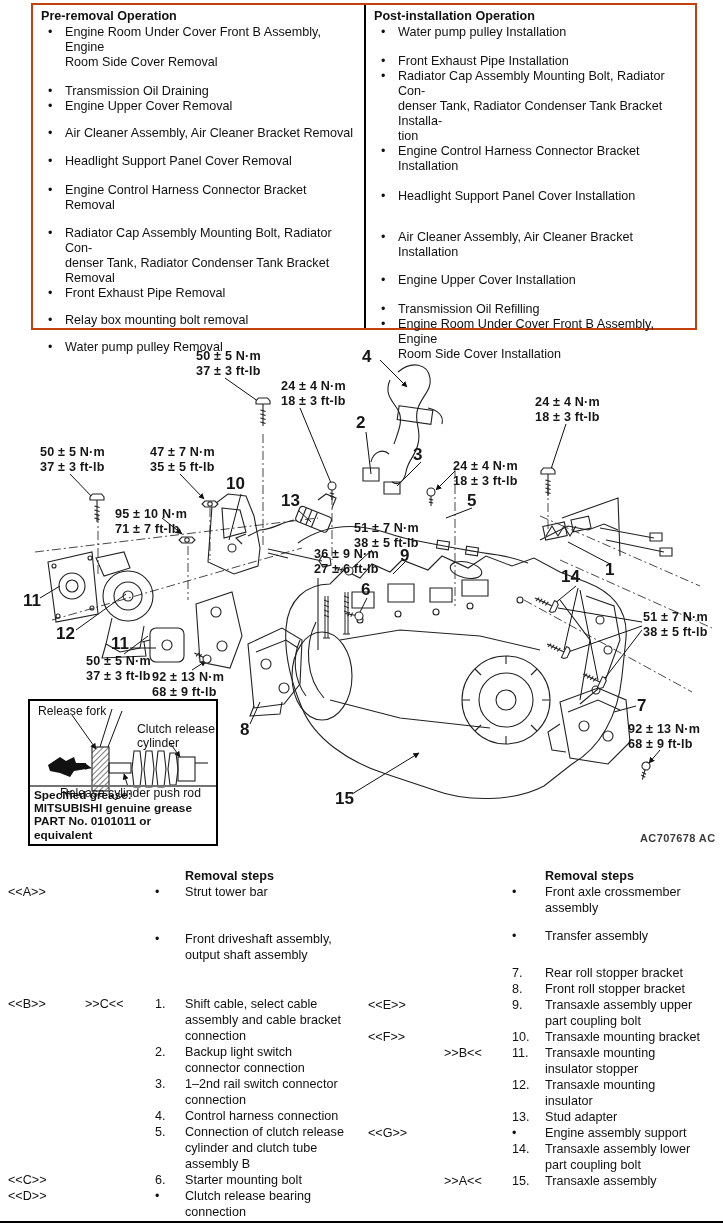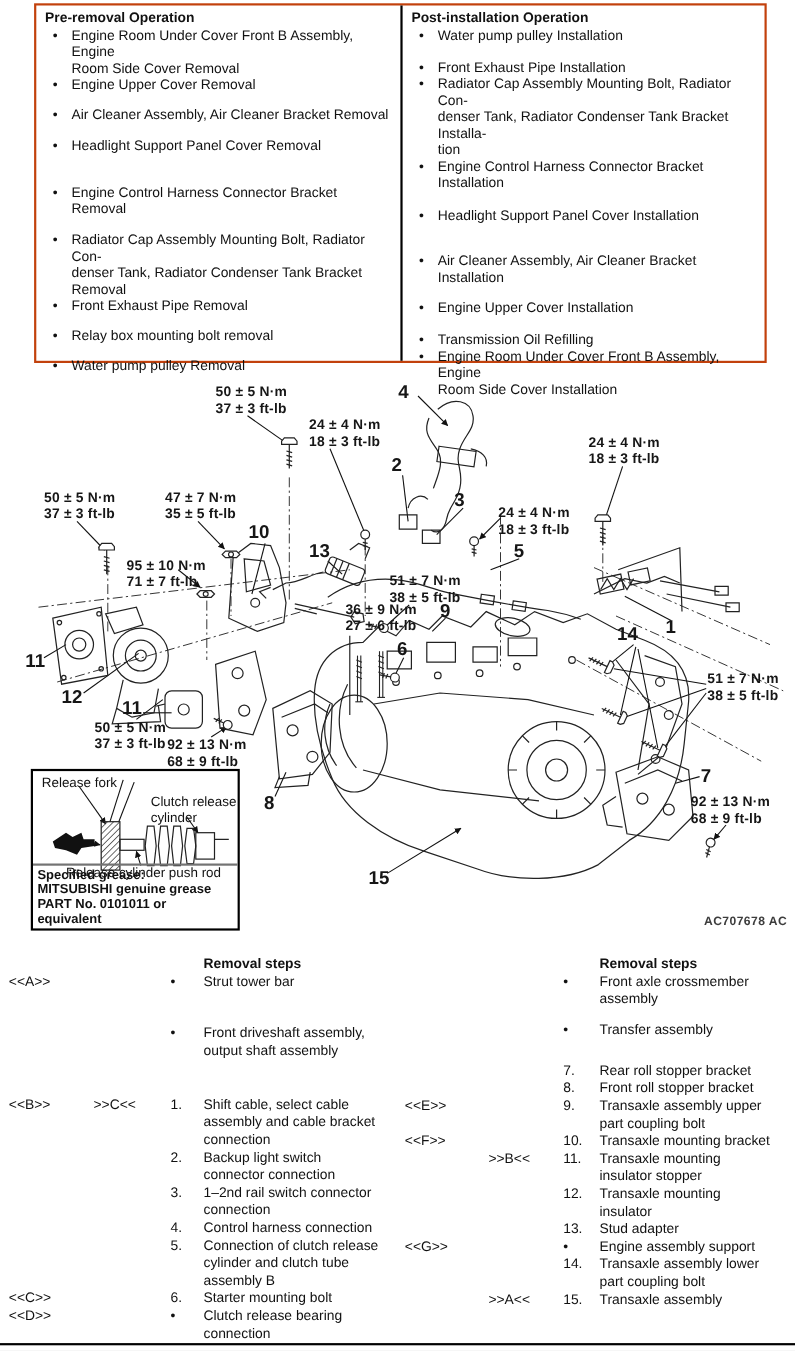--- a/index.html
+++ b/index.html
@@ -64,30 +64,33 @@
 
 <div class="page">
 
   <div class="op-table">
     <div class="op-col op-col-left">
       <div class="op-title">Pre-removal Operation</div>
       <div class="op-item" style="margin-top:1px">
           <span class="op-text pre-line">Engine Room Under Cover Front B Assembly, Engine
 Room Side Cover Removal</span>
         </div>
+      <div class="op-item" style="margin-top:14px">
+          <span class="op-text pre-line">Transmission Oil Draining</span>
+        </div>
       <div class="op-item" style="margin-top:0">
           <span class="op-text pre-line">Engine Upper Cover Removal</span>
         </div>
       <div class="op-item" style="margin-top:12px">
           <span class="op-text pre-line">Air Cleaner Assembly, Air Cleaner Bracket Removal</span>
         </div>
       <div class="op-item" style="margin-top:13px">
           <span class="op-text pre-line">Headlight Support Panel Cover Removal</span>
         </div>
-      <div class="op-item" style="margin-top:28px">
+      <div class="op-item" style="margin-top:14px">
           <span class="op-text pre-line">Engine Control Harness Connector Bracket Removal</span>
         </div>
       <div class="op-item" style="margin-top:13px">
           <span class="op-text pre-line">Radiator Cap Assembly Mounting Bolt, Radiator Con-
 denser Tank, Radiator Condenser Tank Bracket Removal</span>
         </div>
       <div class="op-item" style="margin-top:0">
           <span class="op-text pre-line">Front Exhaust Pipe Removal</span>
         </div>
       <div class="op-item" style="margin-top:12px">

